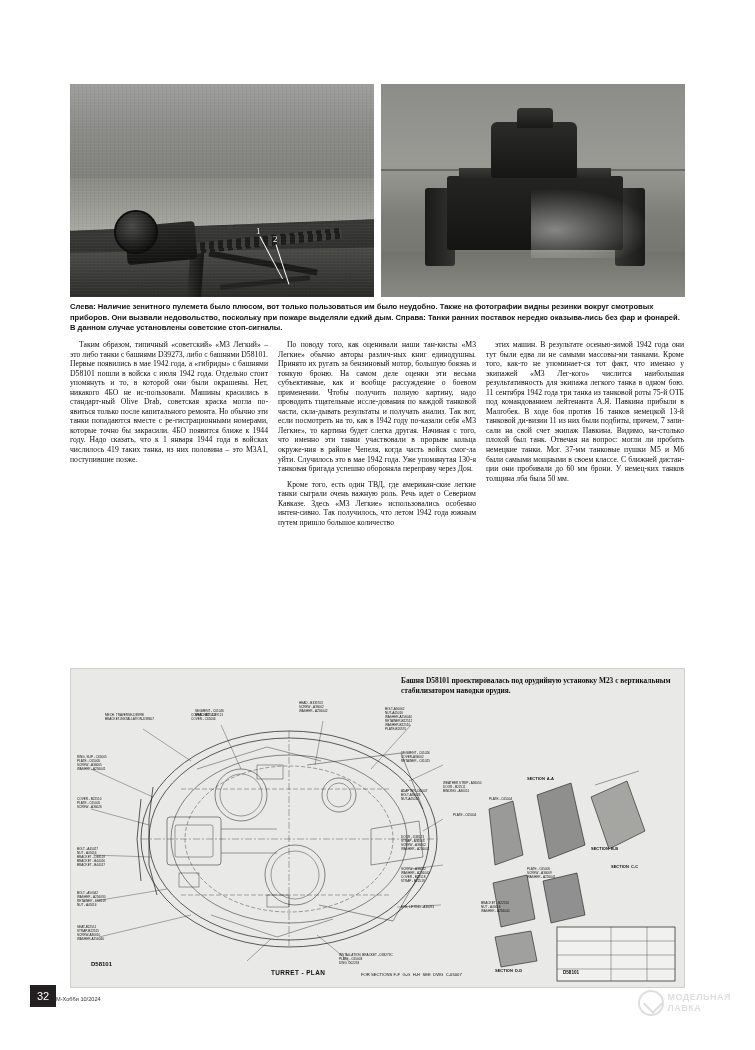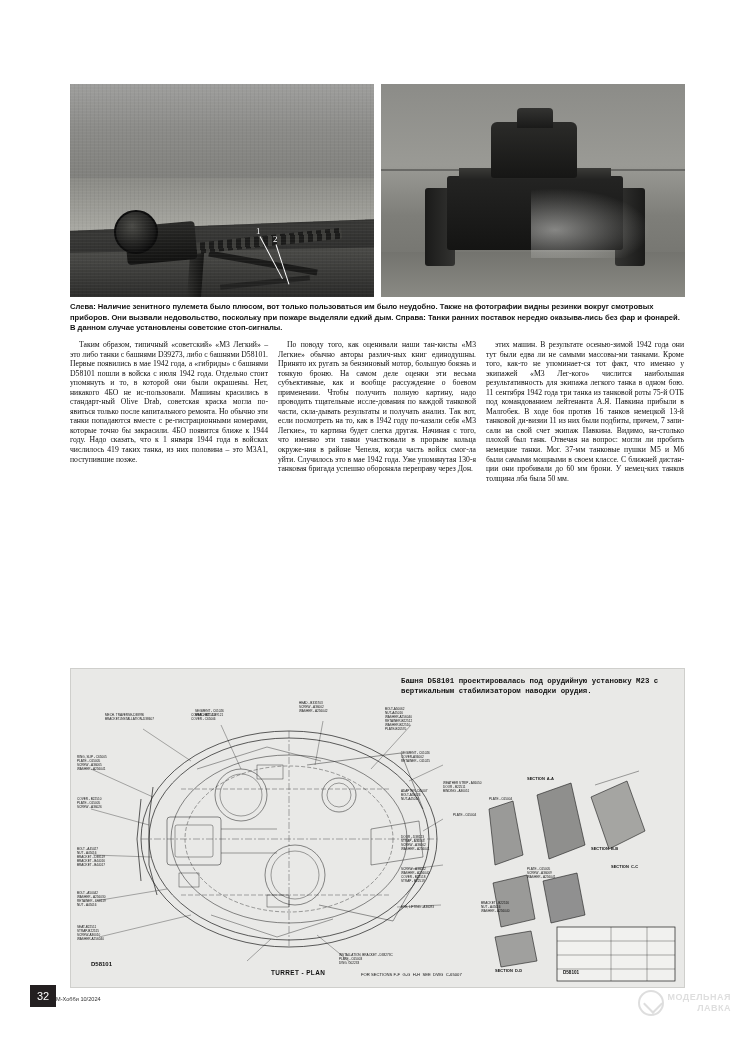--- a/index.html
+++ b/index.html
@@ -192,21 +192,21 @@
     left: 70px; top: 668px;
     width: 615px; height: 320px;
     background: #e9e9e7;
     border: 1px solid #cfcfcc;
     overflow: hidden;
   }
   .drawing .note {
     position: absolute;
     left: 330px; top: 7px;
     width: 278px;
-    font-family: Liberation Mono, monospace;
+    font-family: Liberation Serif, serif;
     font-size: 7.4px;
     font-weight: bold;
     line-height: 10px;
     color: #111;
   }
   .drawing svg { position: absolute; left:0; top:0; }
   .dlabel {
     position: absolute;
     font-family: "Liberation Sans", sans-serif;
     font-size: 3.1px;
@@ -247,21 +247,20 @@
     left: 56px; top: 996px;
     font-family: "Liberation Sans", sans-serif;
     font-size: 5.6px;
     color: #333;
   }
   .watermark {
     position: absolute;
     right: 24px; top: 990px;
     display: flex; align-items: center; gap: 3px;
     opacity: .28;
-    text-align: right;
   }
   .wm-mark {
     width: 26px; height: 26px;
     border: 2px solid #8a8a8a;
     border-radius: 50%;
     position: relative;
   }
   .wm-mark:before {
     content:"";
     position: absolute; left: 6px; top: 5px;
@@ -318,20 +317,21 @@
   </div>
 
   <div class="caption">Слева: Наличие зенитного пулемета было плюсом, вот только пользоваться им было неудобно. Также на фотографии видны резинки вокруг смотровых приборов. Они вызвали недовольство, поскольку при пожаре выделяли едкий дым. Справа: Танки ранних поставок нередко оказыва-лись без фар и фонарей. В данном случае установлены советские стоп-сигналы.</div>
 
   <div class="columns">
     <div class="col">
       <p>Таким образом, типичный «советский» «М3 Легкий» – это либо танки с башнями D39273, либо с башнями D58101. Первые появились в мае 1942 года, а «гибриды» с башнями D58101 пошли в войска с июля 1942 года. Отдельно стоит упомянуть и то, в которой они были окрашены. Нет, никакого 4БО не ис-пользовали. Машины красились в стандарт-ный Olive Drab, советская краска могла по-явиться только после капитального ремонта. Но обычно эти танки попадаются вместе с ре-гистрационными номерами, которые точно бы закрасили. 4БО появится ближе к 1944 году. Надо сказать, что к 1 января 1944 года в войсках числилось 419 таких танка, из них половина – это М3А1, поступившие позже.</p>
     </div>
     <div class="col">
       <p>По поводу того, как оценивали наши тан-кисты «М3 Легкие» обычно авторы различ-ных книг единодушны. Принято их ругать за бензиновый мотор, большую боязнь и тонкую броню. На самом деле оценки эти весьма субъективные, как и вообще рассуждение о боевом применении. Чтобы получить полную картину, надо проводить тщательные иссле-дования по каждой танковой части, скла-дывать результаты и получать анализ. Так вот, если посмотреть на то, как в 1942 году по-казали себя «М3 Легкие», то картина будет слегка другая. Начиная с того, что именно эти танки участвовали в прорыве кольца окруже-ния в районе Чепеля, когда часть войск смог-ла уйти. Случилось это в мае 1942 года. Уже упомянутая 130-я танковая бригада успешно обороняла переправу через Дон.</p>
+      <p>Кроме того, есть один ТВД, где американ-ские легкие танки сыграли очень важную роль. Речь идет о Северном Кавказе. Здесь «М3 Легкие» использовались особенно интен-сивно. Так получилось, что летом 1942 года южным путем пришло большое количество</p>
     </div>
     <div class="col">
       <p>этих машин. В результате осенью-зимой 1942 года они тут были едва ли не самыми массовы-ми танками. Кроме того, как-то не упоминает-ся тот факт, что именно у экипажей «М3 Лег-кого» числится наибольшая результативность для экипажа легкого танка в одном бою. 11 сентября 1942 года три танка из танковой роты 75-й ОТБ под командованием лейтенанта А.Я. Павкина прибыли в Малгобек. В ходе боя против 16 танков немецкой 13-й танковой ди-визии 11 из них были подбиты, причем, 7 запи-сали на свой счет экипаж Павкина. Видимо, на-столько плохой был танк. Отвечая на вопрос: могли ли пробить немецкие танки. Мог. 37-мм танковые пушки М5 и М6 были самыми мощными в своем классе. С ближней дистан-ции они пробивали до 60 мм брони. У немец-ких танков толщина лба была 50 мм.</p>
     </div>
   </div>
 
   <div class="drawing">
 
     <div class="note">Башня D58101 проектировалась под орудийную установку М23 с вертикальным стабилизатором наводки орудия.</div>
 

